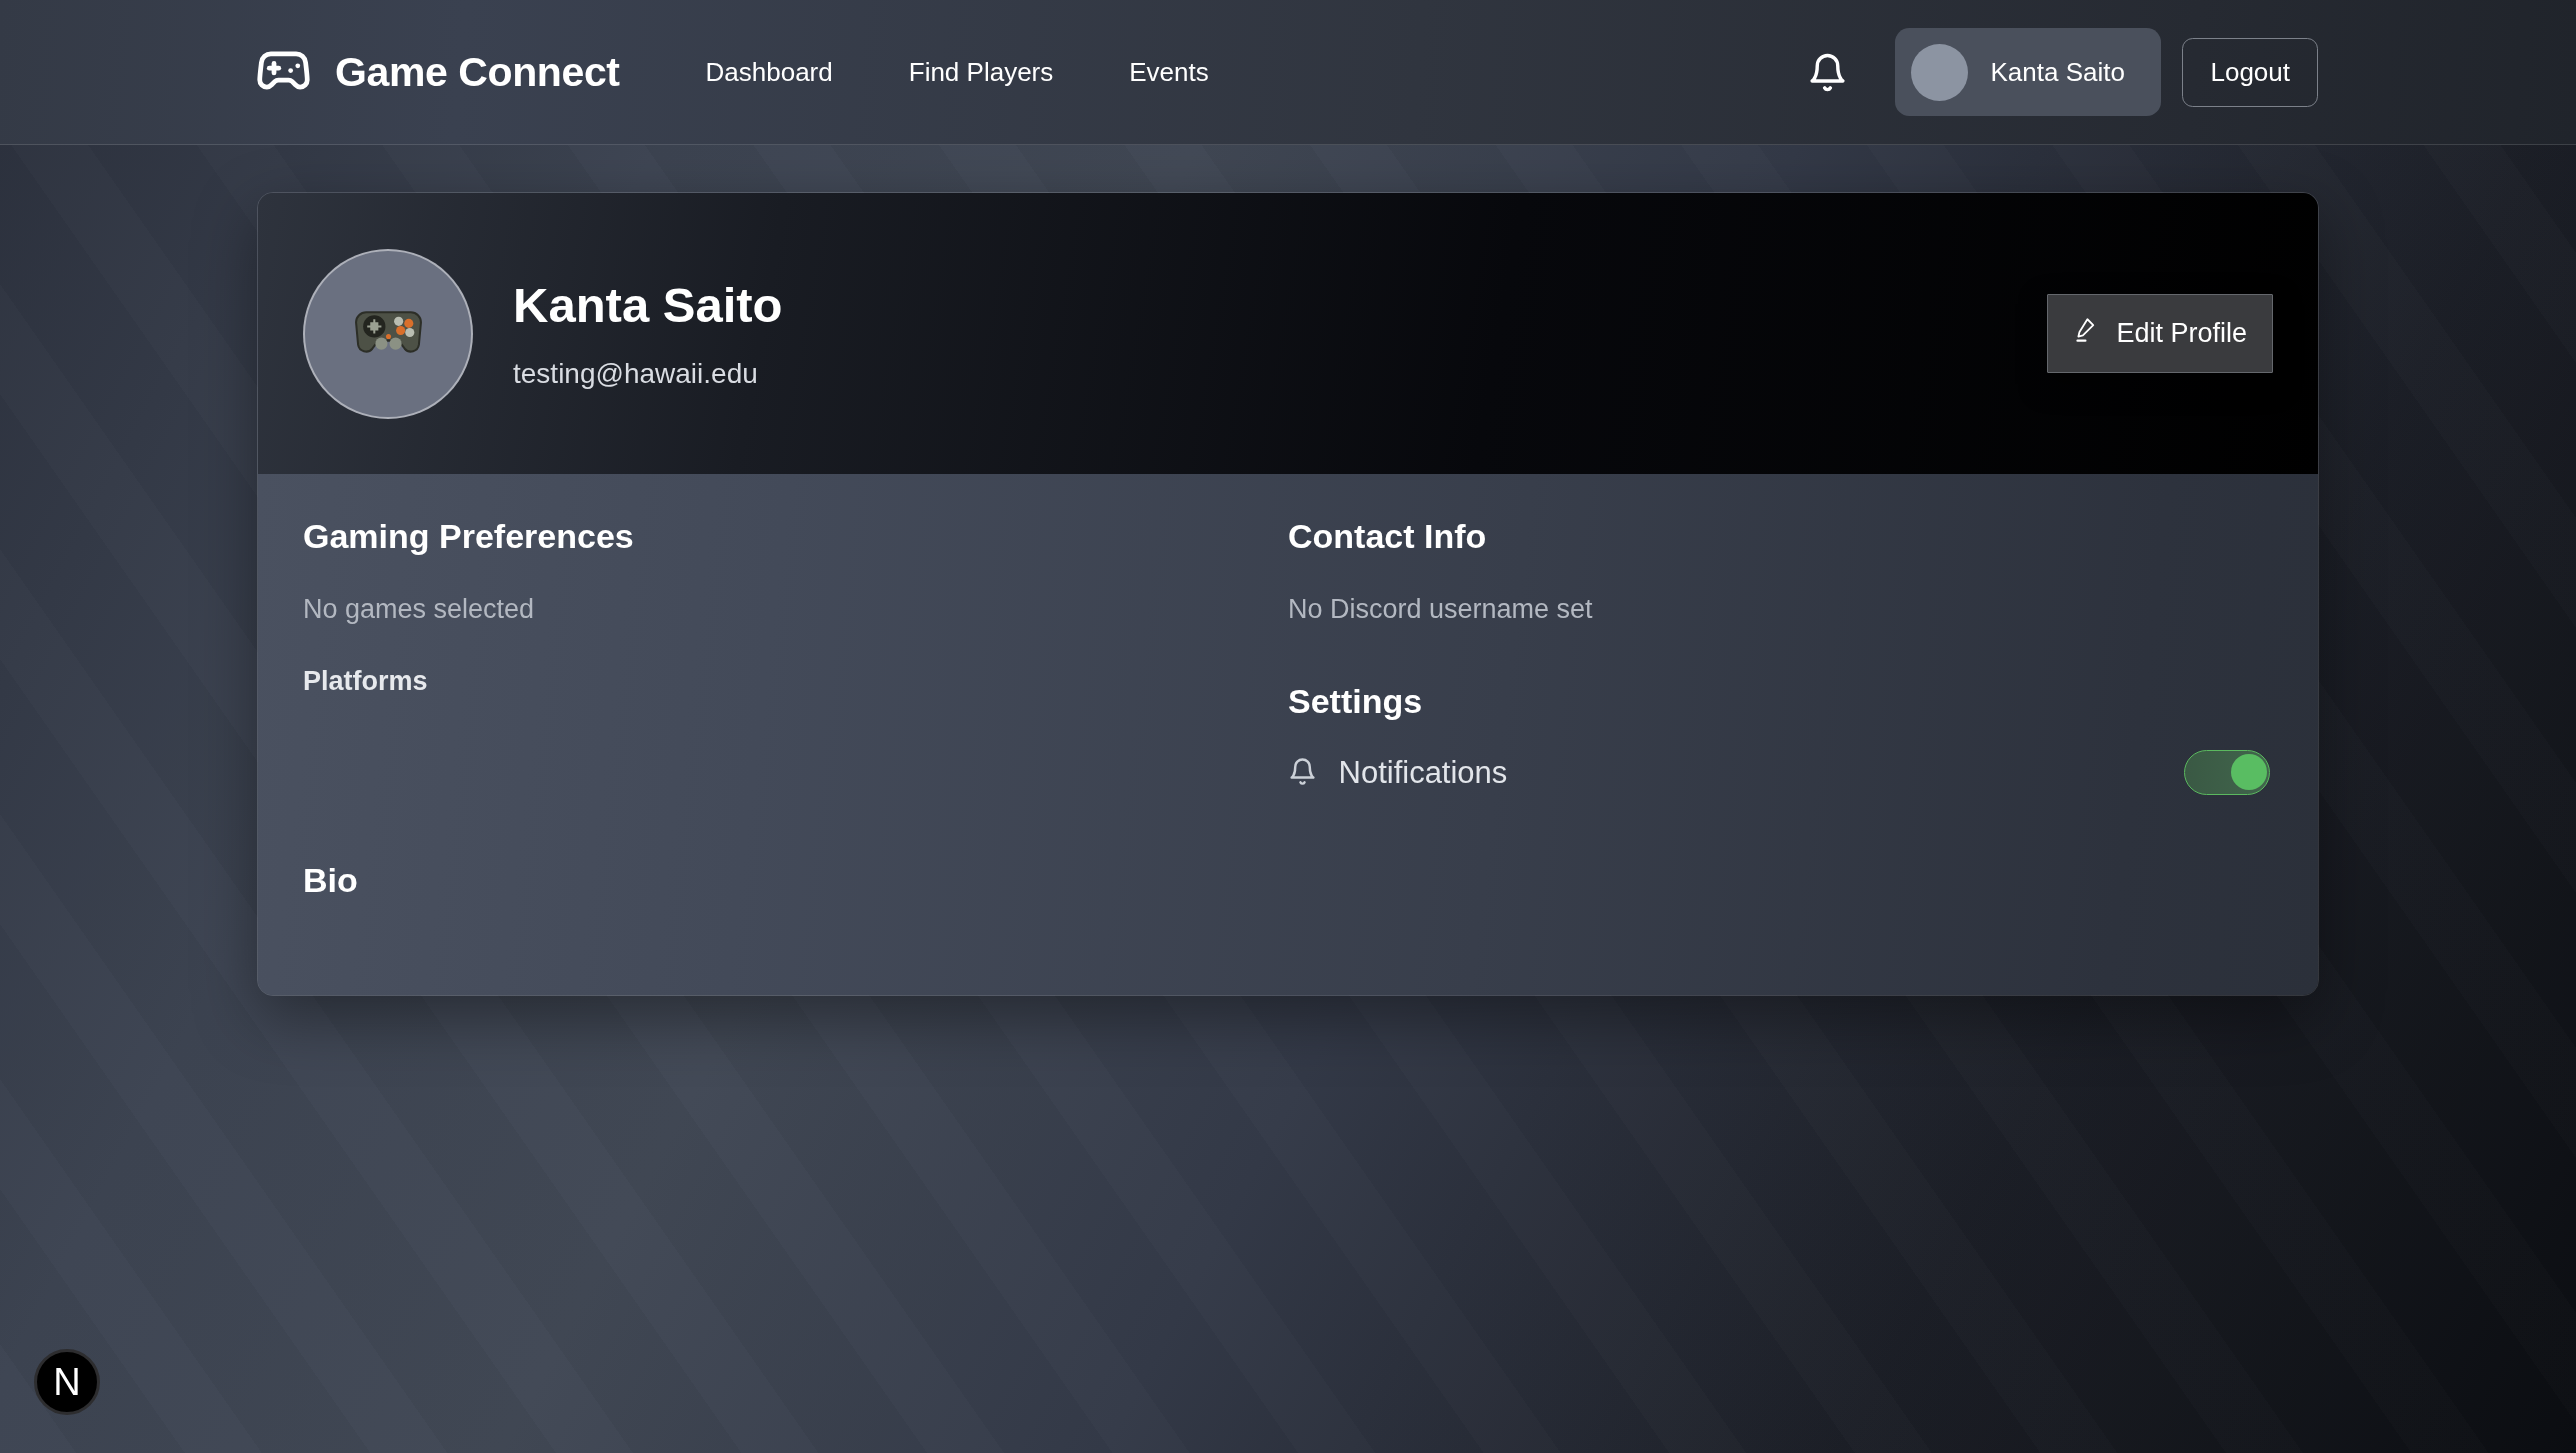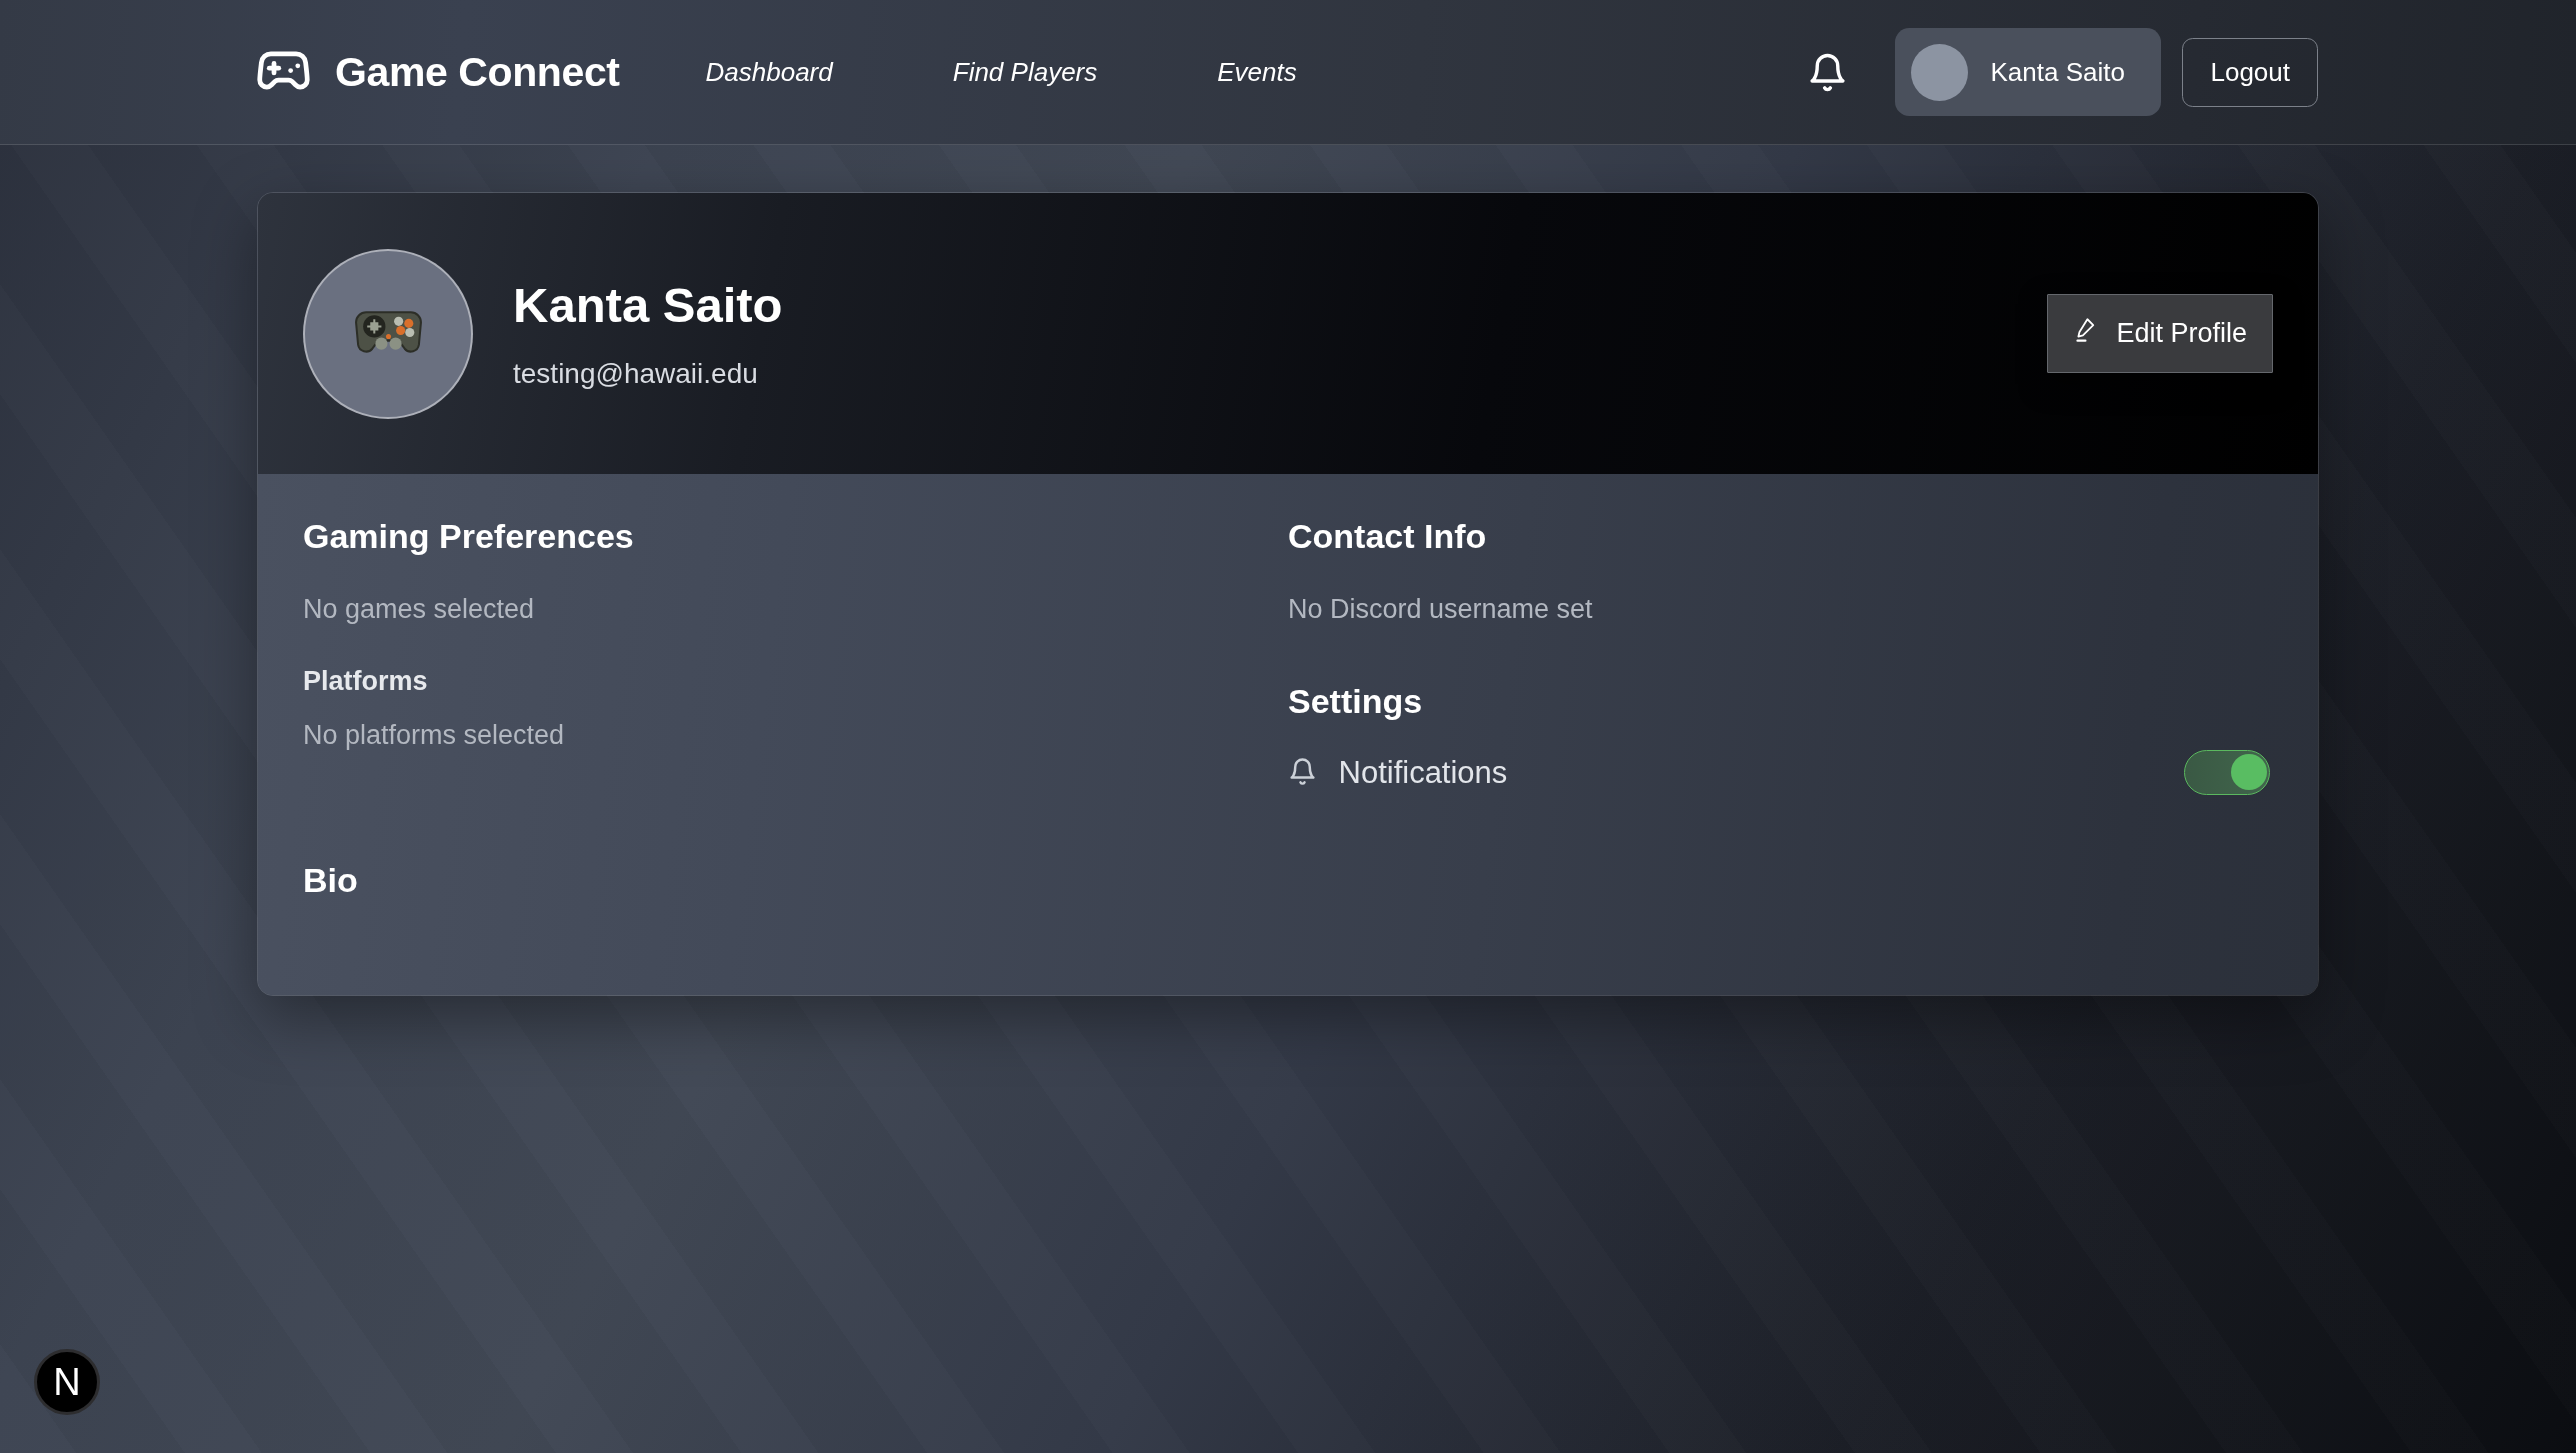--- a/index.html
+++ b/index.html
@@ -17,21 +17,21 @@
   
   .nav{
     position:relative; z-index:2; height:145px; display:flex; align-items:center;
     padding:0 258px 0 255px;
     background:linear-gradient(95deg,#343a46 0%,#3a4150 18%,#30353f 55%,#262a32 85%,#20242b 100%);
     border-bottom:0.9px solid rgba(255,255,255,.13);
   }
   .brand{ display:flex; align-items:center; gap:23px; color:#fff; }
   .brand svg{ width:57px; height:57px; }
   .brand-name{ font-size:41px; font-weight:800; letter-spacing:-0.4px; }
-  .nav-links{ display:flex; gap:120px; margin-left:86px;font-style:italic; }
+  .nav-links{ display:flex; gap:76px; margin-left:86px; }
   .nav-link{ font-size:26px; color:#fff; cursor:pointer; }
   .nav-right{ margin-left:auto; display:flex; align-items:center; }
   .nav-bell{ width:41px; height:41px; color:#fff; cursor:pointer; }
   .user-chip{
     margin-left:47px; display:flex; align-items:center; gap:23px;
     background:#4a505c; border-radius:14.3px; padding:14.3px 36px 14.3px 16px; height:88px; cursor:pointer;
   }
   .user-chip .chip-avatar{ width:57px; height:57px; border-radius:50%; background:#8c94a2; }
   .user-chip .chip-name{ font-size:26px; color:#fff; }
   .logout-btn{
@@ -185,21 +185,20 @@
     <div class="card-body">
       <div class="grid">
 
         <div>
           <h2 class="section-title">Gaming Preferences</h2>
           <div class="block">
             <div class="muted">No games selected</div>
           </div>
           <div class="block">
             <div class="field-label">Platforms</div>
-            <div class="muted">No platforms selected</div>
           </div>
         </div>
 
         <div>
           <h2 class="section-title">Contact Info</h2>
           <div class="muted">No Discord username set</div>
           <h2 class="section-title settings-title">Settings</h2>
           <div class="notif-row">
             <span>
               <svg viewBox="0 0 24 24" fill="none" stroke="currentColor" stroke-width="2" stroke-linecap="round" stroke-linejoin="round">

